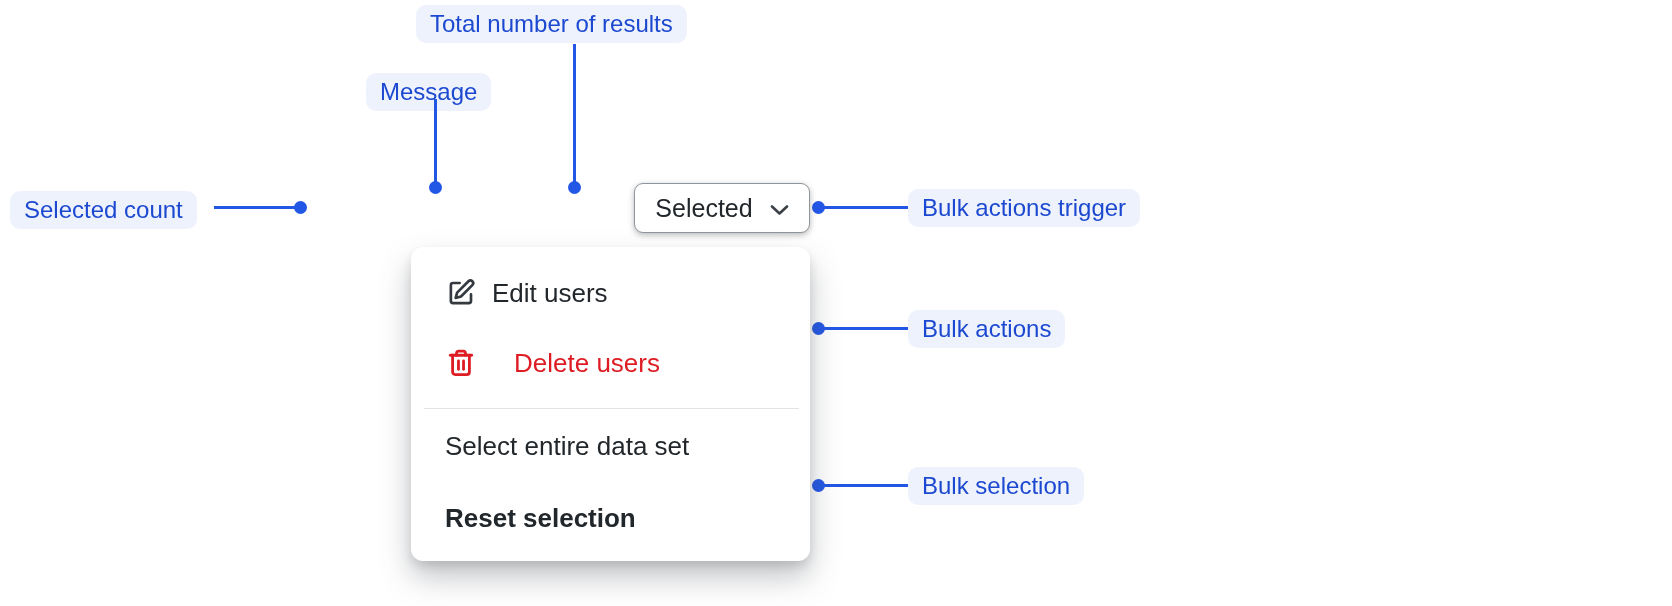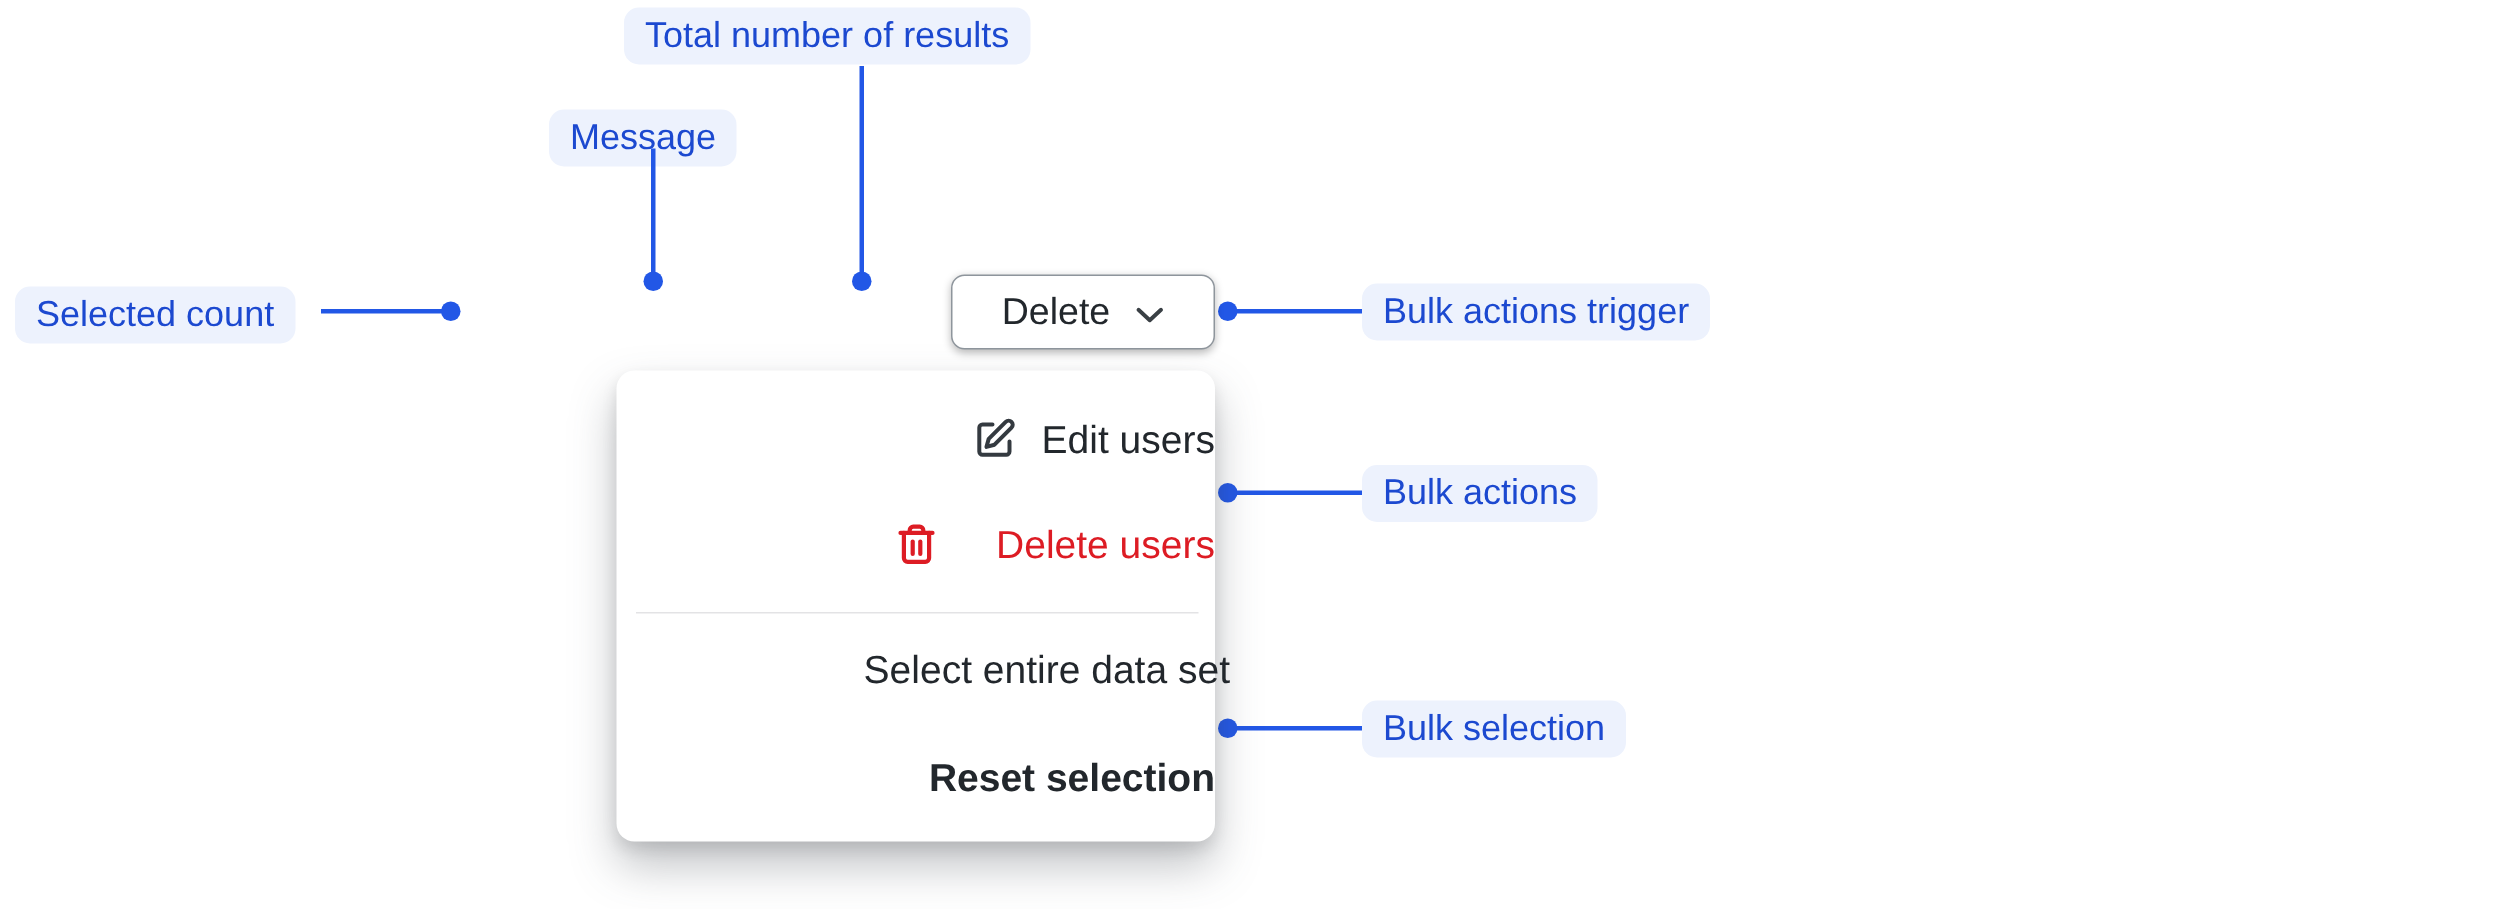--- a/index.html
+++ b/index.html
@@ -69,33 +69,32 @@
     left: 411px; top: 247px;
     width: 399px; height: 314px;
     background: #ffffff;
     border-radius: 12px;
     box-shadow: 0 5px 10px rgba(0,0,0,0.10), 0 16px 30px rgba(80,85,95,0.35);
   }
   .mi {
     position: absolute;
     left: 0; width: 100%; height: 46px;
     display: flex; align-items: center;
-    padding-left: 24px;
+    padding-left: 34px;
     gap: 15px;
     font-size: 26px;
     color: #22272c;
     cursor: pointer;
     white-space: nowrap;
-    justify-content: flex-end;
   }
   .mi svg { display: block; flex: 0 0 auto; }
   .mi.danger { color: #dd1c24; }
   .mi-edit   { top: 23px; }
   .mi-delete { top: 93px; gap: 37px; }
-  .mi-select { top: 176px; margin-left: 10px; }
+  .mi-select { top: 176px; }
   .mi-reset  { top: 248px; font-weight: bold; }
   .menu-divider {
     position: absolute;
     left: 13px; top: 161px;
     width: 375px; height: 1px;
     background: #e3e3e5;
   }
 </style>
 </head>
 <body>
@@ -127,21 +126,21 @@
   <div class="line h" style="left:822px; top:206px; width:86px;"></div>
 
   <div class="dot" style="left:812px; top:322px;"></div>
   <div class="line h" style="left:822px; top:327px; width:86px;"></div>
 
   <div class="dot" style="left:812px; top:479px;"></div>
   <div class="line h" style="left:822px; top:484px; width:86px;"></div>
 
 
   <div class="btn">
-    <span>Delete</span>
+    <span>Selected</span>
     <span>
       <svg width="19" height="12" viewBox="0 0 19 12" fill="none">
         <path d="M2 2.5 L9.5 9.5 L17 2.5" stroke="#3a4045" stroke-width="2.6" stroke-linecap="round" stroke-linejoin="round"></path>
       </svg>
     </span>
   </div>
 
   <div class="menu">
 
     <div class="mi mi-edit">

